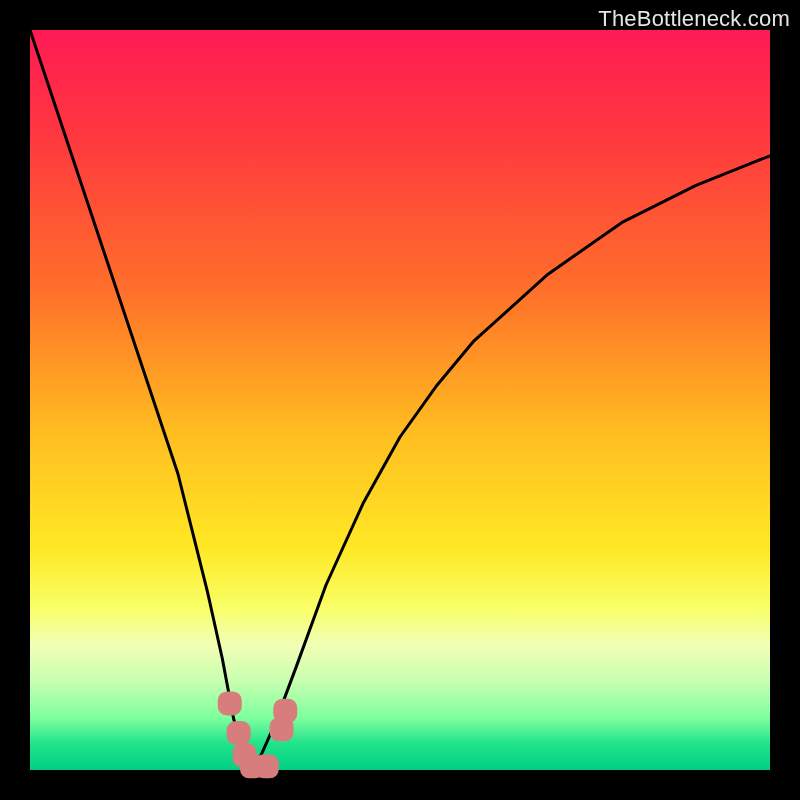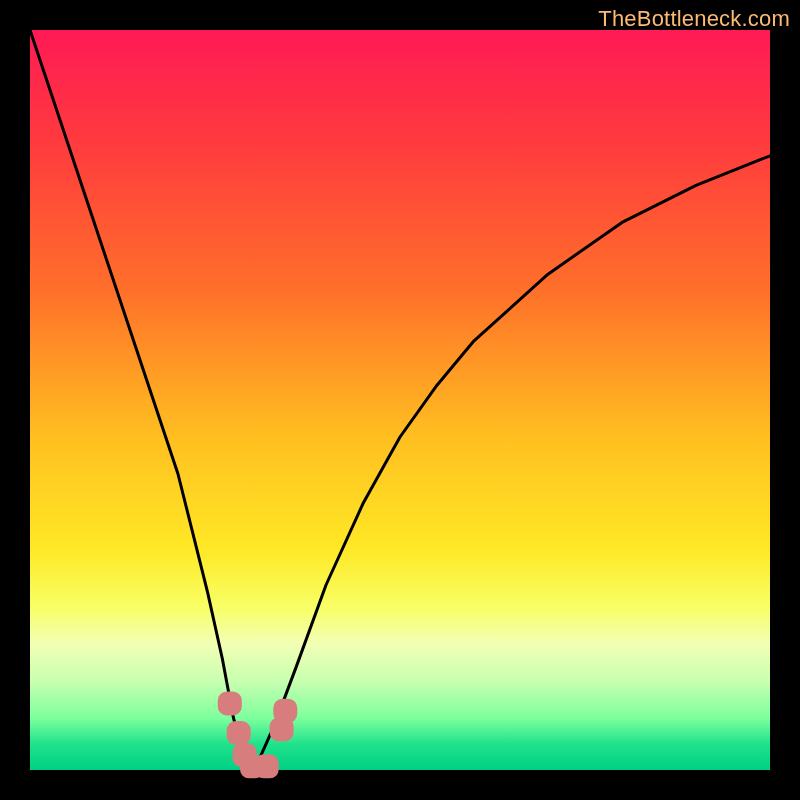--- a/index.html
+++ b/index.html
@@ -21,21 +21,21 @@
     top: 0;
     left: 0;
     width: 800px;
     height: 800px;
     display: block;
   }
   .watermark {
     position: absolute;
     top: 6px;
     right: 10px;
-    color: #fdba74;
+    color: #e5e5e5;
     font-size: 22px;
     font-weight: 500;
     letter-spacing: 0.2px;
     user-select: none;
   }
 </style>
 </head>
 <body>
 
 <div class="stage">

